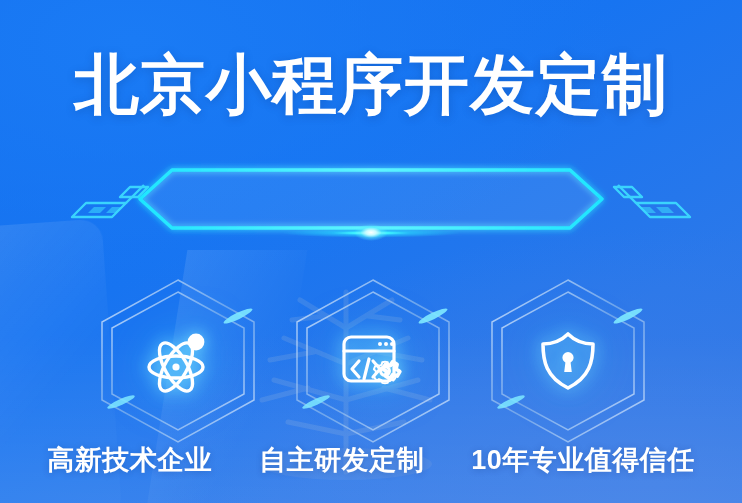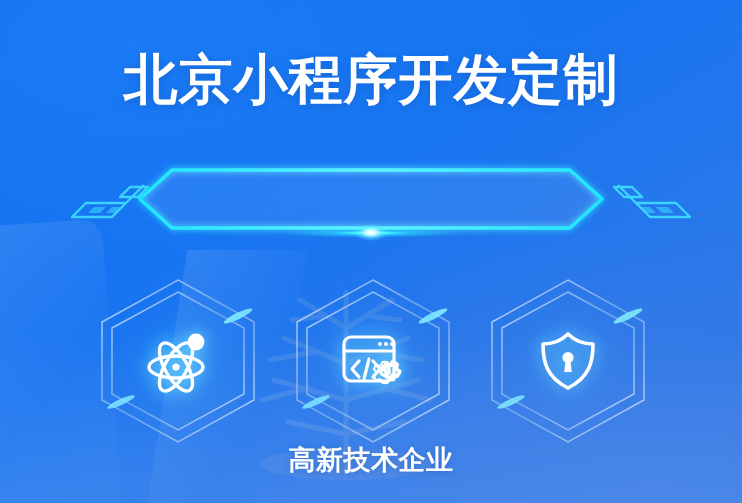--- a/index.html
+++ b/index.html
@@ -53,21 +53,21 @@
     background:linear-gradient(to top, rgba(255,255,255,.085), rgba(255,255,255,0));
     pointer-events:none;
   }
 
   
   .title{
     position:absolute;
     left:0; right:0; top:49px;
     text-align:center;
     color:#ffffff;
-    font-size:54px;
+    font-size:65px;
     line-height:1.12;
     font-weight:700;
     letter-spacing:1px;
     text-shadow:0 2px 10px rgba(0,40,110,.22);
     white-space:nowrap;
   }
 
   
   .sub-wrap{
     position:absolute;
@@ -307,15 +307,17 @@
       </svg>
       <svg class="glyph" viewBox="0 0 72 72">
         <path d="M36 9 C44 17 54 19 61 19 C61 36 58 52 36 63 C14 52 11 36 11 19 C18 19 28 17 36 9 Z" fill="none" stroke="#ffffff" stroke-width="3.6" stroke-linejoin="round"></path>
         <path d="M36 27 a5.6 5.6 0 0 1 5.6 5.6 c0 2.2-1.3 4-3 5 l1.2 9.4 h-7.6 l1.2-9.4 c-1.7-1-3-2.8-3-5 A5.6 5.6 0 0 1 36 27 Z" fill="#ffffff"></path>
       </svg>
     </div>
   </div>
 
   <div class="labels">
     <span class="label">高新技术企业</span>
+    <span class="label">自主研发定制</span>
+    <span class="label">10年专业值得信任</span>
   </div>
 
 </div>
 
 </body></html>

